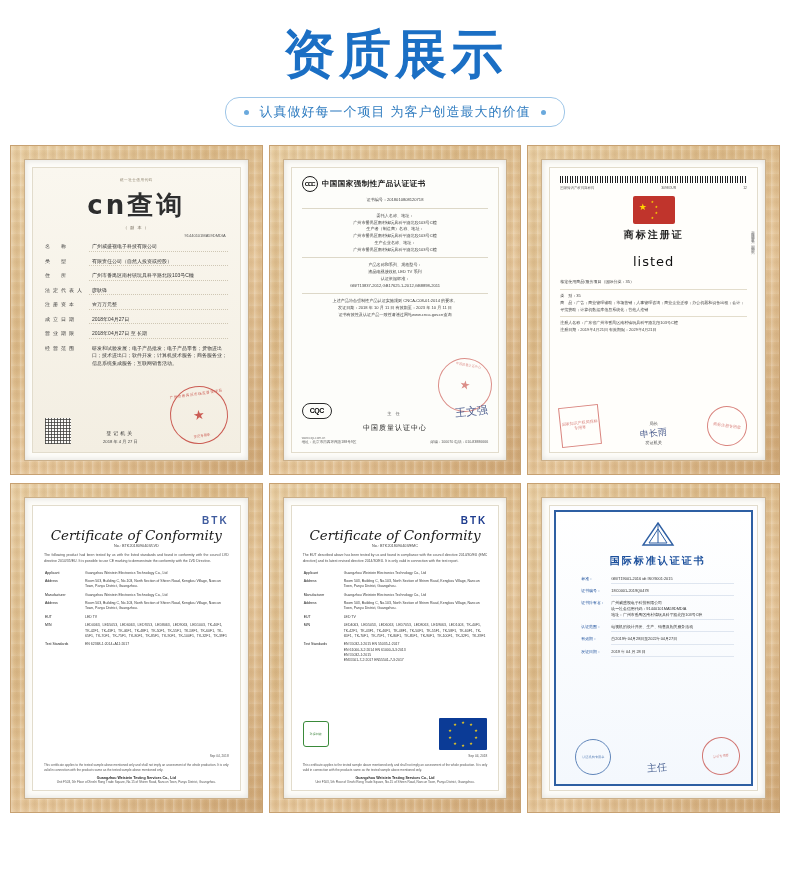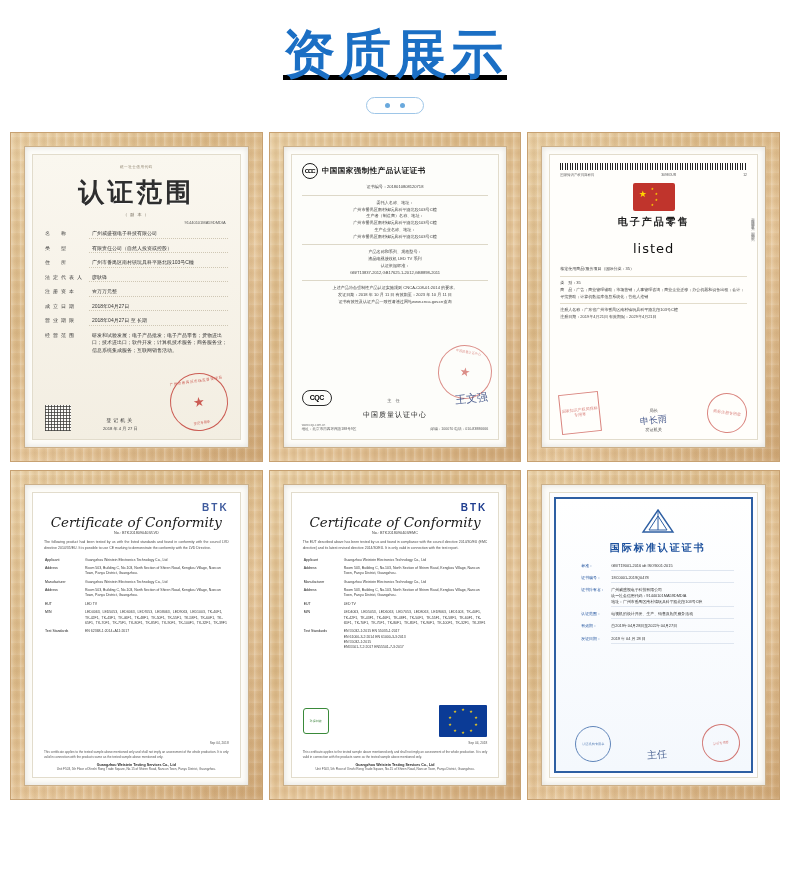--- a/index.html
+++ b/index.html
@@ -7,21 +7,20 @@
     margin: 0; padding: 0;
     background: #ffffff;
     font-family: "Liberation Sans", sans-serif;
   }
   .page {
     width: 790px;
     height: 883px;
     position: relative;
     background: #ffffff;
     overflow: hidden;
-    text-decoration: underline;
   }
   
   .header {
     padding-top: 26px;
     text-align: center;
   }
   .main-title {
     font-size: 52px;
     font-weight: bold;
     color: #1b6fc4;
@@ -328,33 +327,34 @@
 </head>
 <body>
 
 <div class="page">
 
   <div class="header">
     <div class="main-title">资质展示</div>
     <div class="sub-wrap">
       <div class="subtitle">
         <span class="sub-dot"></span>
+        <span>认真做好每一个项目 为客户创造最大的价值</span>
         <span class="sub-dot"></span>
       </div>
     </div>
   </div>
 
   <div class="grid">
 
     <div class="frame">
       <div class="mat">
         <div class="paper">
           <div class="bl">
             <div class="bl-top">统一社会信用代码</div>
-            <div class="bl-title">认证范围</div>
+            <div class="bl-title">cn查询</div>
             <div class="bl-sub">（ 副 本 ）</div>
             <div class="bl-code">91440101MA59DMDIA</div>
             <div class="bl-rows">
               <div class="bl-row">
                 <div class="bl-k">名　称</div>
                 <div class="bl-v">广州威盛视电子科技有限公司</div>
               </div>
               <div class="bl-row">
                 <div class="bl-k">类　型</div>
                 <div class="bl-v">有限责任公司（自然人投资或控股）</div>
@@ -466,21 +466,21 @@
               <span>3098OUR</span>
               <span>12</span>
             </div>
             <div class="tm-emblem">
               <span class="big-star">★</span>
               <span class="s" style="left:18px; top:5px;">★</span>
               <span class="s" style="left:22px; top:10px;">★</span>
               <span class="s" style="left:22px; top:16px;">★</span>
               <span class="s" style="left:18px; top:21px;">★</span>
             </div>
-            <div class="tm-title">电子产品零售</div>
+            <div class="tm-title">商标注册证</div>
             <div class="tm-mark">listed</div>
             <div class="tm-line">核定使用商品/服务项目（国际分类：35）</div>
             <div class="tm-sep"></div>
             <div class="tm-line">类　别：35</div>
             <div class="tm-line">商　品：广告；商业管理辅助；市场营销；人事管理咨询；商业企业迁移；办公机器和设备出租；会计；寻找赞助；计算机数据库信息系统化；替他人推销</div>
             <div class="tm-sep"></div>
             <div class="tm-line">注册人名称：广东省广州市番禺区南村镇玩具科平路北段103号C幢</div>
             <div class="tm-line">注册日期：2019年4月21日   有效期限：2029年4月21日</div>
             <div class="tm-side">商标注册证明核发机关：国家知识产权局</div>
             <div class="tm-foot">

